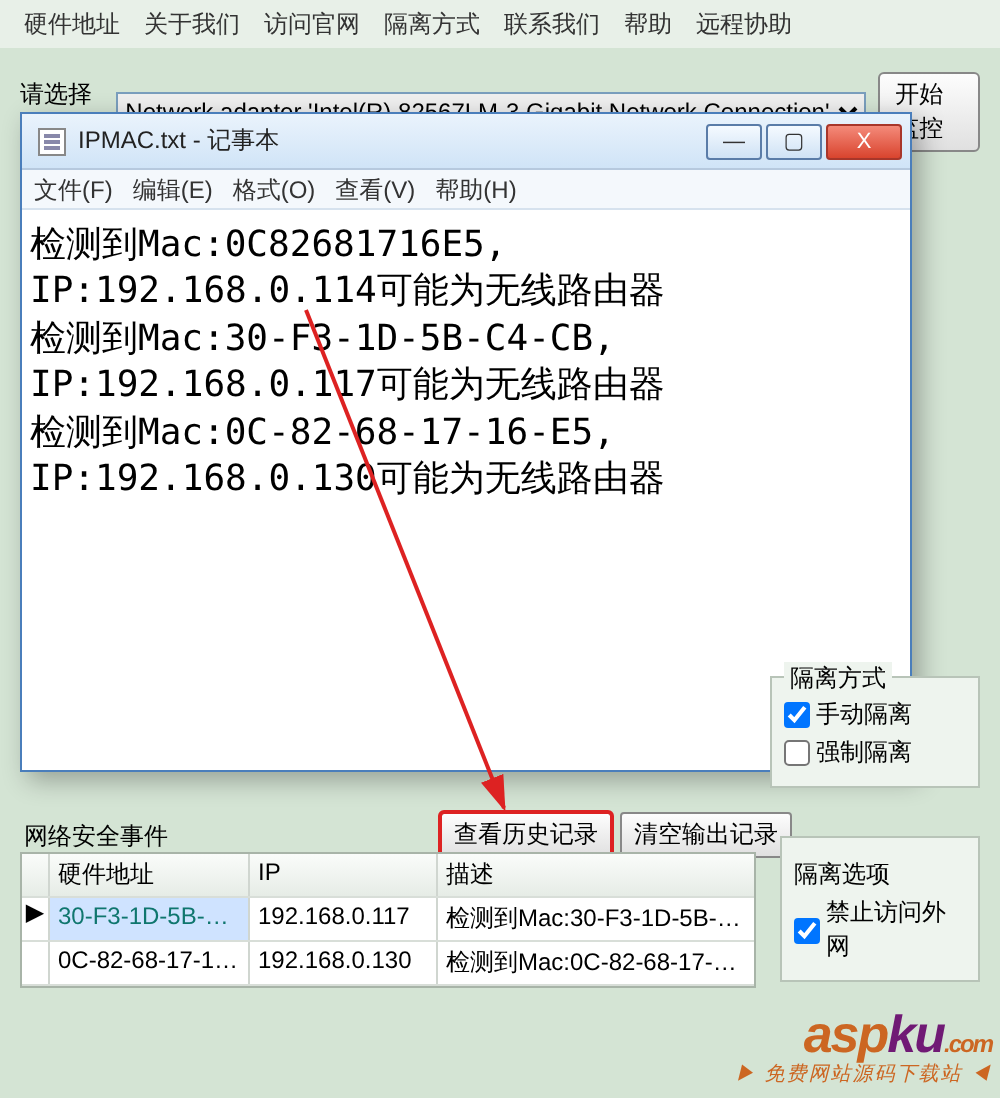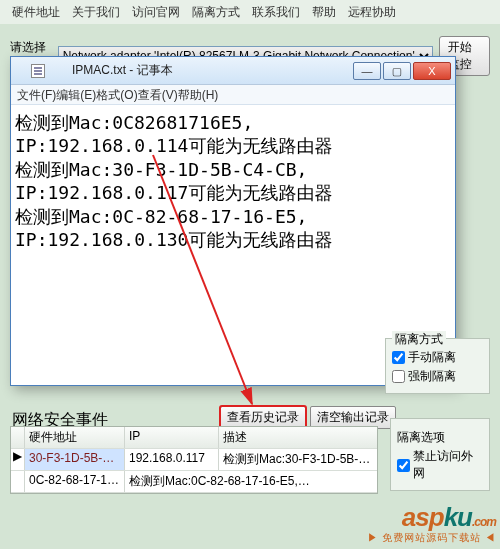--- a/index.html
+++ b/index.html
@@ -5,58 +5,58 @@
   * { box-sizing: border-box; margin: 0; padding: 0; font-family: "Microsoft YaHei", SimSun, sans-serif; }
   body { width: 500px; height: 549px; background: #d4e4d4; position: relative; overflow: hidden; }
   .bg-top-menu { position: absolute; top: 0; left: 0; width: 100%; height: 24px; display: flex; gap: 12px; padding: 4px 12px; font-size: 12px; color: #333; background: #e8f0e8; }
   .bg-top-menu span { cursor: default; }
   .bg-adapter-row { position: absolute; top: 36px; left: 10px; width: 480px; display: flex; gap: 6px; align-items: center; font-size: 12px; }
   .bg-adapter-row select { flex: 1; font-size: 12px; height: 20px; border: 1px solid #7a9ebd; }
   .bg-adapter-row .btn { border: 1px solid #888; background: linear-gradient(#fdfdfd,#e0e0e0); padding: 2px 8px; font-size: 12px; border-radius: 3px; }
 
   
   .np-window { position: absolute; top: 56px; left: 10px; width: 446px; height: 330px; border: 1px solid #4a7ebb; box-shadow: 4px 4px 12px rgba(0,0,0,.3); background: #fff; }
-  .np-titlebar { height: 28px; background: linear-gradient(#eaf3fc,#d0e4f7); display: flex; align-items: center; padding: 0 4px 0 20px; border-bottom: 1px solid #b6c9de; gap: 21px; }
+  .np-titlebar { height: 28px; background: linear-gradient(#eaf3fc,#d0e4f7); display: flex; align-items: center; padding: 0 4px 0 8px; border-bottom: 1px solid #b6c9de; }
   .np-icon { width: 14px; height: 14px; background: #fff; border: 1px solid #888; margin-right: 6px; position: relative; }
   .np-icon::after { content: ""; position: absolute; left: 2px; top: 2px; right: 2px; height: 2px; background: #88a; box-shadow: 0 3px 0 #88a, 0 6px 0 #88a; }
   .np-title { font-size: 12px; color: #222; flex: 1; }
   .np-btns { display: flex; gap: 2px; }
   .np-btn { width: 28px; height: 18px; border: 1px solid #5a7ca8; background: linear-gradient(#f5faff,#cfe2f5); border-radius: 2px; font-size: 11px; line-height: 16px; text-align: center; color: #333; }
   .np-close { background: linear-gradient(#f48a7a,#d9442e); color: #fff; width: 38px; border-color: #a8362a; }
-  .np-menubar { height: 20px; padding: 2px 6px; font-size: 12px; color: #333; display: flex; background: #f4f8fc; border-bottom: 1px solid #d6e2ee; }
+  .np-menubar { height: 20px; padding: 2px 6px; font-size: 12px; color: #333; display: flex; gap: 10px; background: #f4f8fc; border-bottom: 1px solid #d6e2ee; }
   .np-content { padding: 6px 4px; font-family: SimSun, monospace; font-size: 18px; color: #000; line-height: 1.3; white-space: pre-wrap; word-break: break-all; height: calc(100% - 48px); overflow: hidden; }
 
   
   .arrow { position: absolute; pointer-events: none; }
 
   
   .iso-group { position: absolute; right: 10px; top: 338px; width: 105px; border: 1px solid #b8c4b8; padding: 8px 6px 6px; font-size: 12px; background: #eef4ee; }
   .iso-group legend, .iso-group .ttl { position: absolute; top: -8px; left: 6px; background: #eef4ee; padding: 0 3px; font-size: 12px; }
   .chk { display: flex; align-items: center; gap: 3px; margin: 2px 0; font-size: 12px; }
   .chk input { width: 13px; height: 13px; }
 
-  .events-label { position: absolute; left: 12px; top: 410px; font-size: 16px; }
+  .events-label { position: absolute; left: 12px; top: 410px; font-size: 12px; }
   .evt-btns { position: absolute; left: 220px; top: 406px; display: flex; gap: 4px; font-size: 12px; }
   .evt-btns .btn { border: 1px solid #888; background: linear-gradient(#fdfdfd,#e0e0e0); padding: 2px 6px; border-radius: 2px; font-size: 12px; }
   .hl-red { outline: 2px solid #d22; outline-offset: -1px; }
 
   .iso-opts { position: absolute; right: 10px; top: 418px; width: 100px; border: 1px solid #b8c4b8; padding: 10px 6px 6px; font-size: 12px; background: #eef4ee; }
 
   .table { position: absolute; left: 10px; top: 426px; width: 368px; border: 1px solid #a8b4a8; background: #fff; font-size: 12px; }
   .table .th, .table .tr { display: flex; border-bottom: 1px solid #d8ded8; }
   .table .th { background: linear-gradient(#fafcfa,#e6ece6); font-weight: normal; }
   .table .c0 { width: 14px; border-right: 1px solid #d0d6d0; text-align:center; }
   .table .c1 { width: 100px; padding: 2px 4px; border-right: 1px solid #d0d6d0; overflow: hidden; white-space: nowrap; text-overflow: ellipsis; }
   .table .c2 { width: 94px; padding: 2px 4px; border-right: 1px solid #d0d6d0; }
   .table .c3 { flex: 1; padding: 2px 4px; overflow: hidden; white-space: nowrap; text-overflow: ellipsis; }
-  .sel { background: #cfe3ff; color: #7f1d1d; }
+  .sel { background: #cfe3ff; color: #0f766e; }
 
   .footer-br { position: absolute; right: 4px; bottom: 6px; font-size: 10px; color: #c62; text-align: right; line-height: 1.1; }
   .footer-br .aspku { font-size: 26px; font-weight: bold; font-style: italic; color: #c62; letter-spacing: -1px; }
-  .footer-br .aspku .ku { color: #0f766e; }
+  .footer-br .aspku .ku { color: #701a75; }
 </style>
 </head>
 <body>
 
 <div class="bg-top-menu">
   <span>硬件地址</span>
   <span>关于我们</span>
   <span>访问官网</span>
   <span>隔离方式</span>
   <span>联系我们</span>
@@ -140,21 +140,22 @@
   <div id="tbody">
       <div class="tr">
         <div class="c0">▶</div>
         <div class="c1 sel">30-F3-1D-5B-C…</div>
         <div class="c2">192.168.0.117</div>
         <div class="c3">检测到Mac:30-F3-1D-5B-C4-CB,…</div>
       </div>
       <div class="tr">
         <div class="c0"></div>
         <div class="c1">0C-82-68-17-1…</div>
+        <div class="c2">192.168.0.130</div>
         <div class="c3">检测到Mac:0C-82-68-17-16-E5,…</div>
       </div>
     </div>
 </div>
 
 <div class="footer-br">
   <div class="aspku"><span>asp</span><span class="ku">ku</span><span style="font-size:12px;">.com</span></div>
-  <div style="letter-spacing:1px;">▶ <span>免费网站源码下载站</span> ◀</div>
+  <div style="letter-spacing:1px;font-style:italic;">▶ <span>免费网站源码下载站</span> ◀</div>
 </div>
 
 </body></html>

